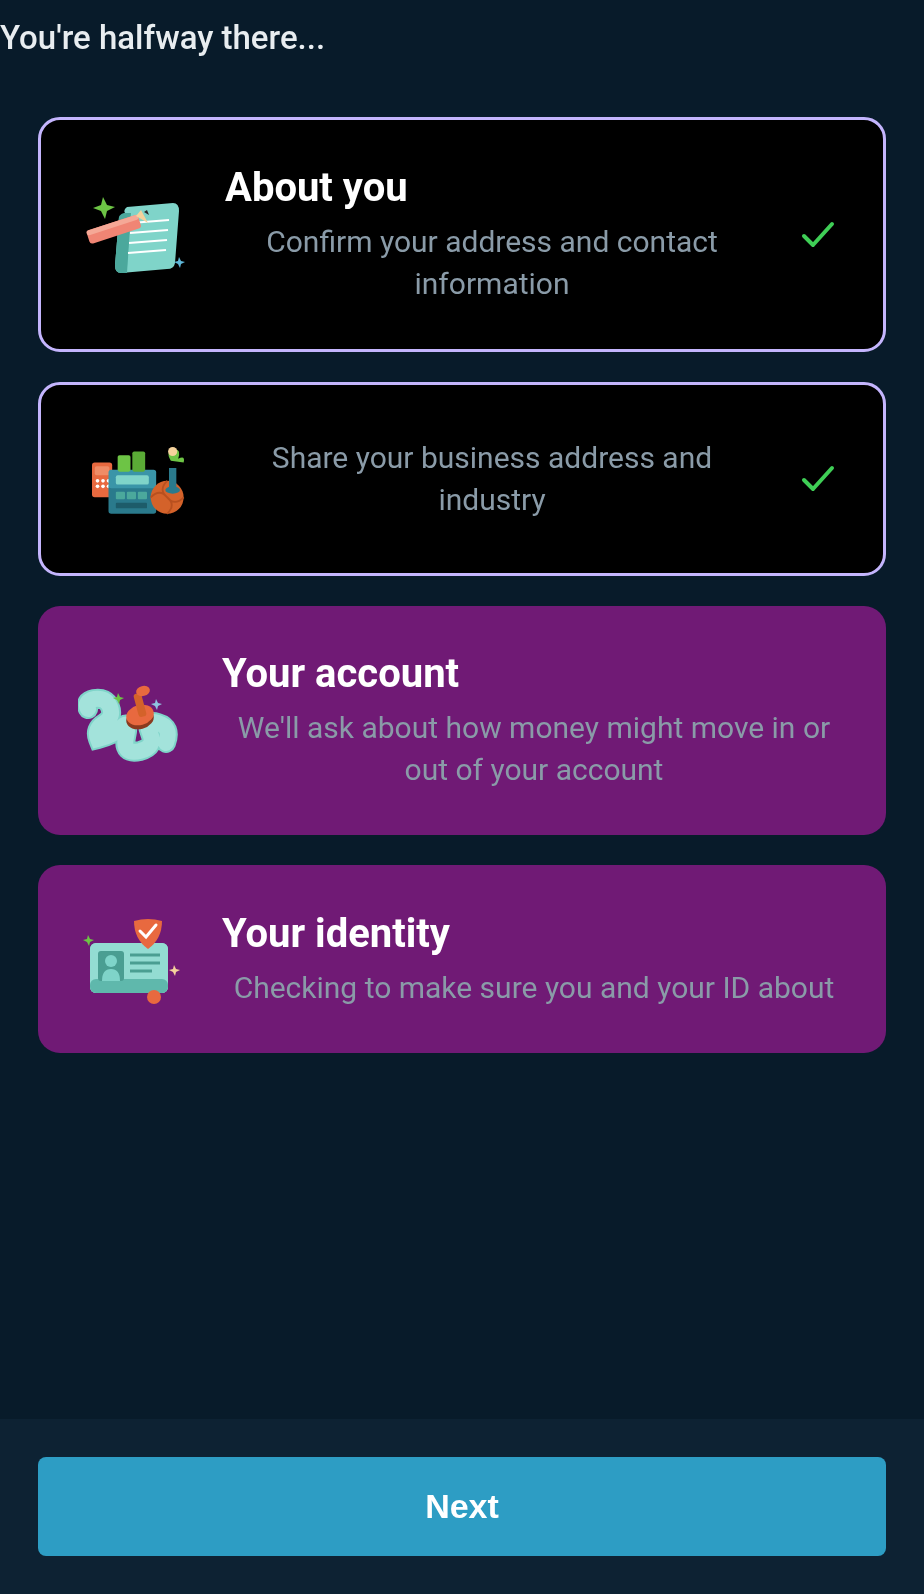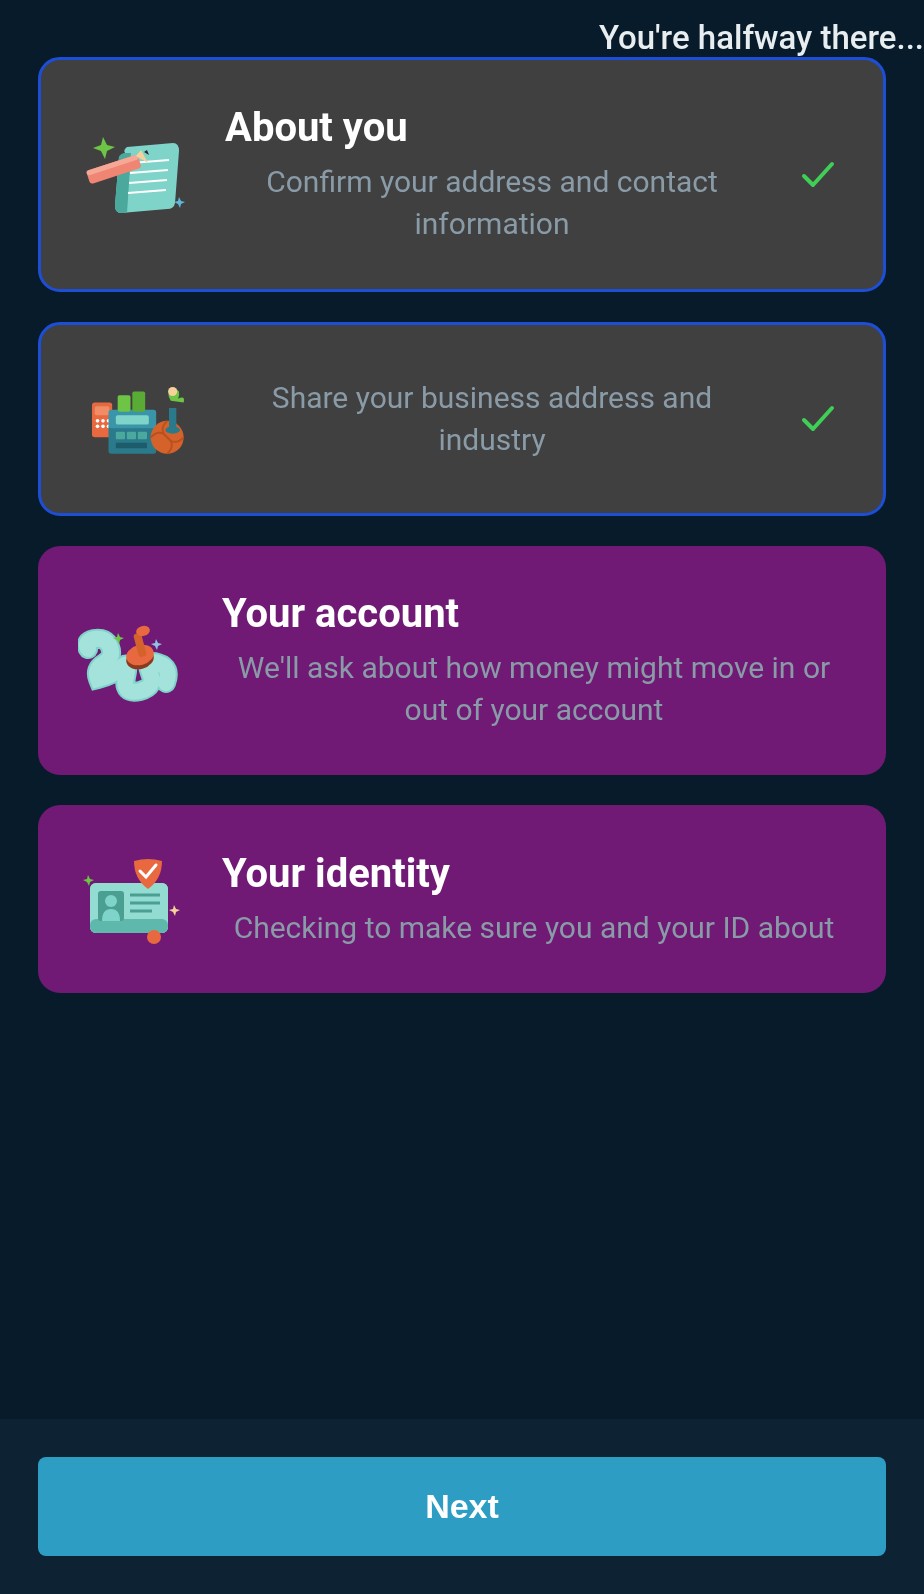--- a/index.html
+++ b/index.html
@@ -9,22 +9,23 @@
     }
     body {
       font-family: -apple-system, BlinkMacSystemFont, 'Segoe UI', Roboto, Helvetica, Arial, sans-serif;
       background-color: #081b2a;
       width: 924px;
       height: 1594px;
       position: relative;
       overflow: hidden;
     }
     .header {
-      text-align: right;
+      text-align: left;
       padding-top: 18px;
+      padding-bottom: 60px;
     }
     .header-title {
       color: #e8edf0;
       font-size: 33px;
       font-weight: 500;
     }
     .steps-container {
       padding: 0 38px;
       display: flex;
       flex-direction: column;
@@ -32,22 +33,22 @@
     }
     .step-card {
       background-color: #701a75;
       border-radius: 22px;
       padding: 44px 40px;
       display: flex;
       align-items: center;
       gap: 34px;
     }
     .step-card.completed {
-      border: 3px solid #1d4ed8;
-      background-color: #404040;
+      border: 3px solid #c4b5fd;
+      background-color: #000000;
     }
     .step-icon {
       width: 110px;
       height: 100px;
       flex-shrink: 0;
       display: flex;
       align-items: center;
       justify-content: center;
     }
     .step-content {

